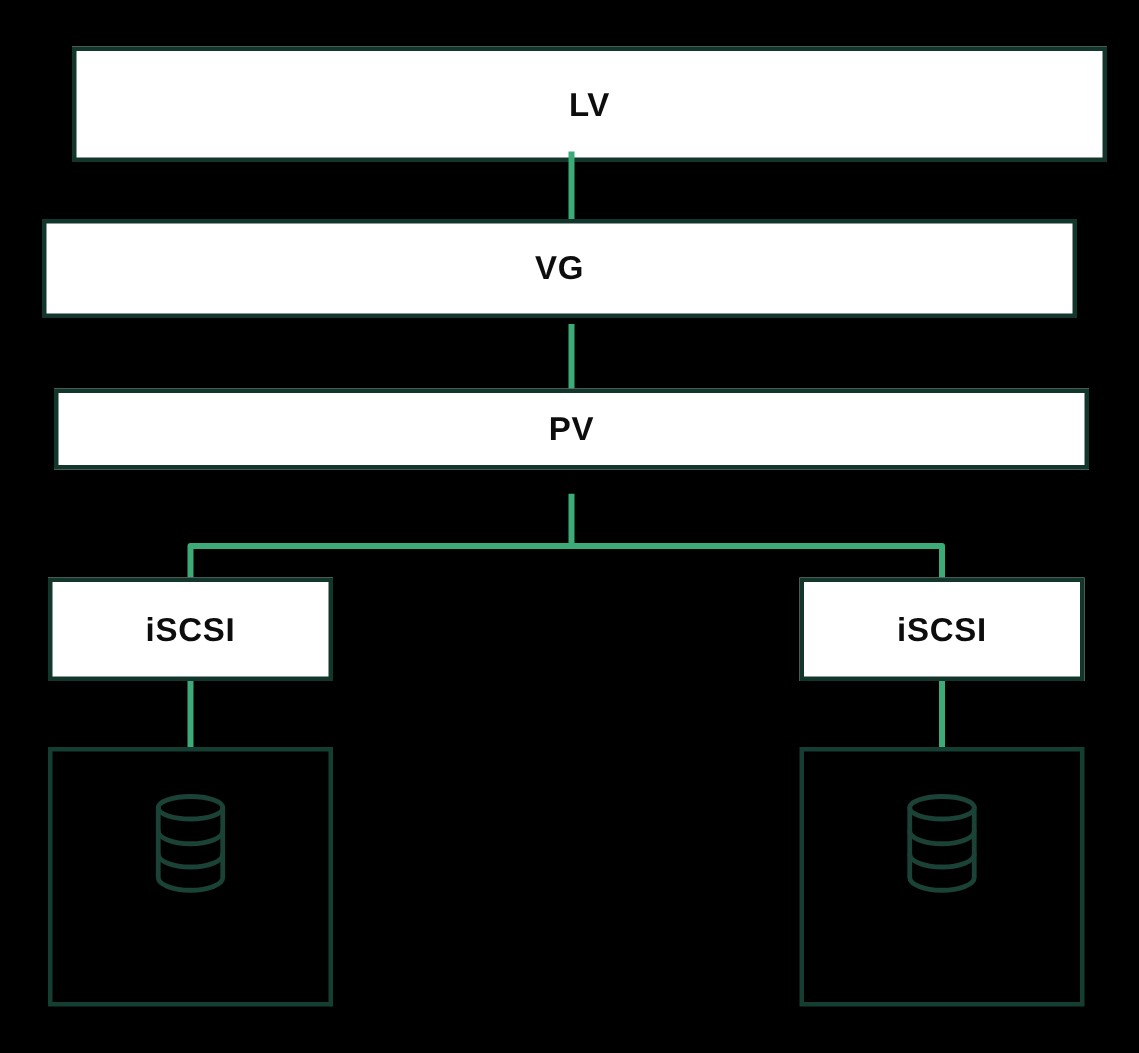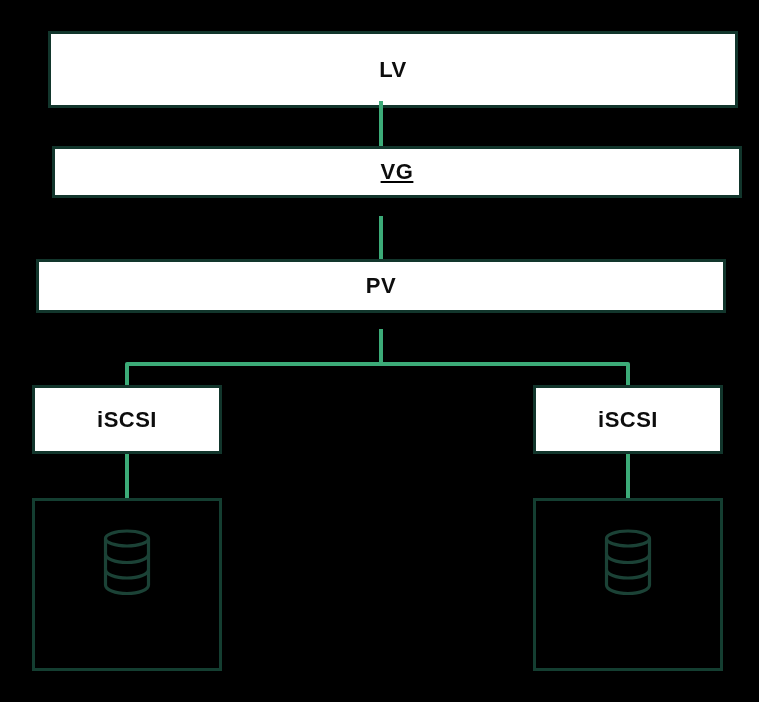--- a/index.html
+++ b/index.html
@@ -25,21 +25,21 @@
     justify-content: center;
   }
   .node-label {
     color: #0d0d0d;
     font-size: 22px;
     font-weight: 600;
     letter-spacing: 0.5px;
     line-height: 1;
   }
   .node-lv { left: 36px; top: 31px;  width: 690px; height: 77px; margin-left: 12px; }
-  .node-vg { left: 52px; top: 146px; width: 690px; height: 52px; text-decoration: underline; }
+  .node-vg { left: 28px; top: 146px; width: 690px; height: 66px; }
   .node-pv { left: 36px; top: 259px; width: 690px; height: 54px; }
   .node-iscsi-left  { left: 32px;  top: 385px; width: 190px; height: 69px; }
   .node-iscsi-right { left: 533px; top: 385px; width: 190px; height: 69px; }
 
   .vline {
     position: absolute;
     width: 4px;
     background: #3cab78;
   }
   .conn-lv-vg { left: 379px; top: 101px; height: 45px; }

